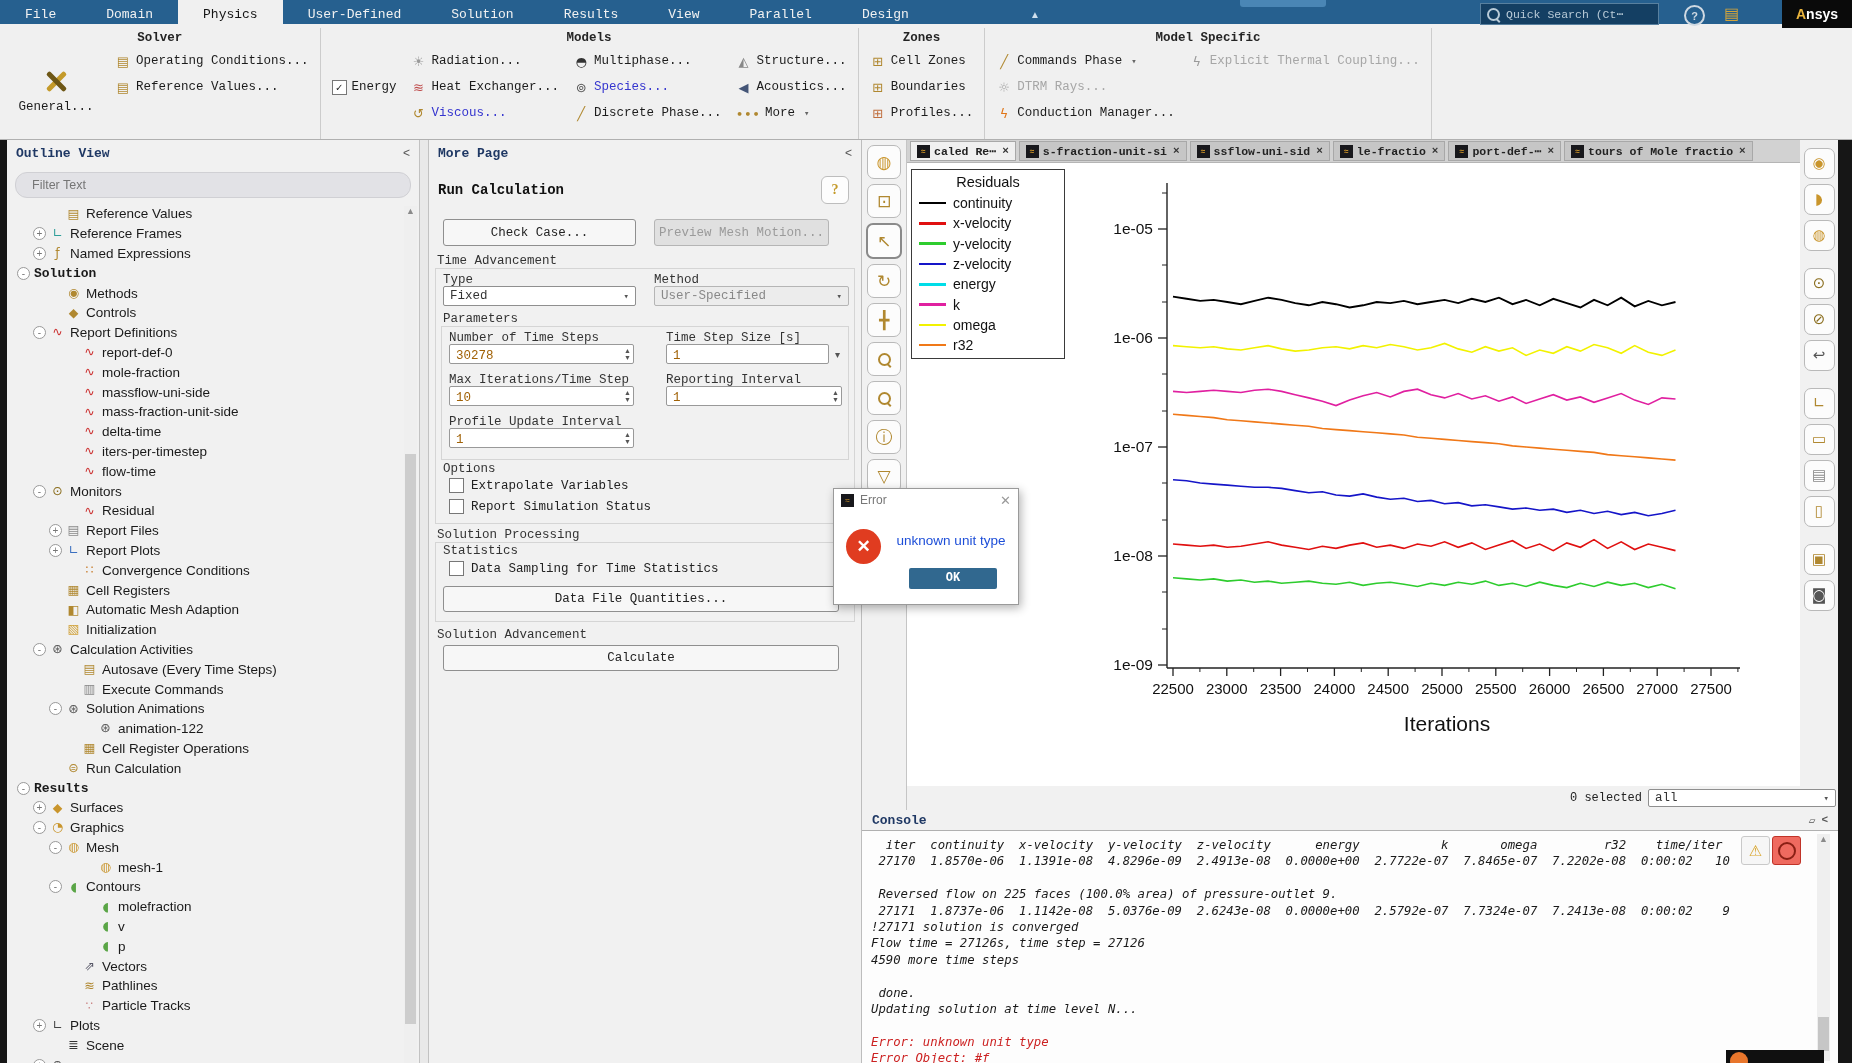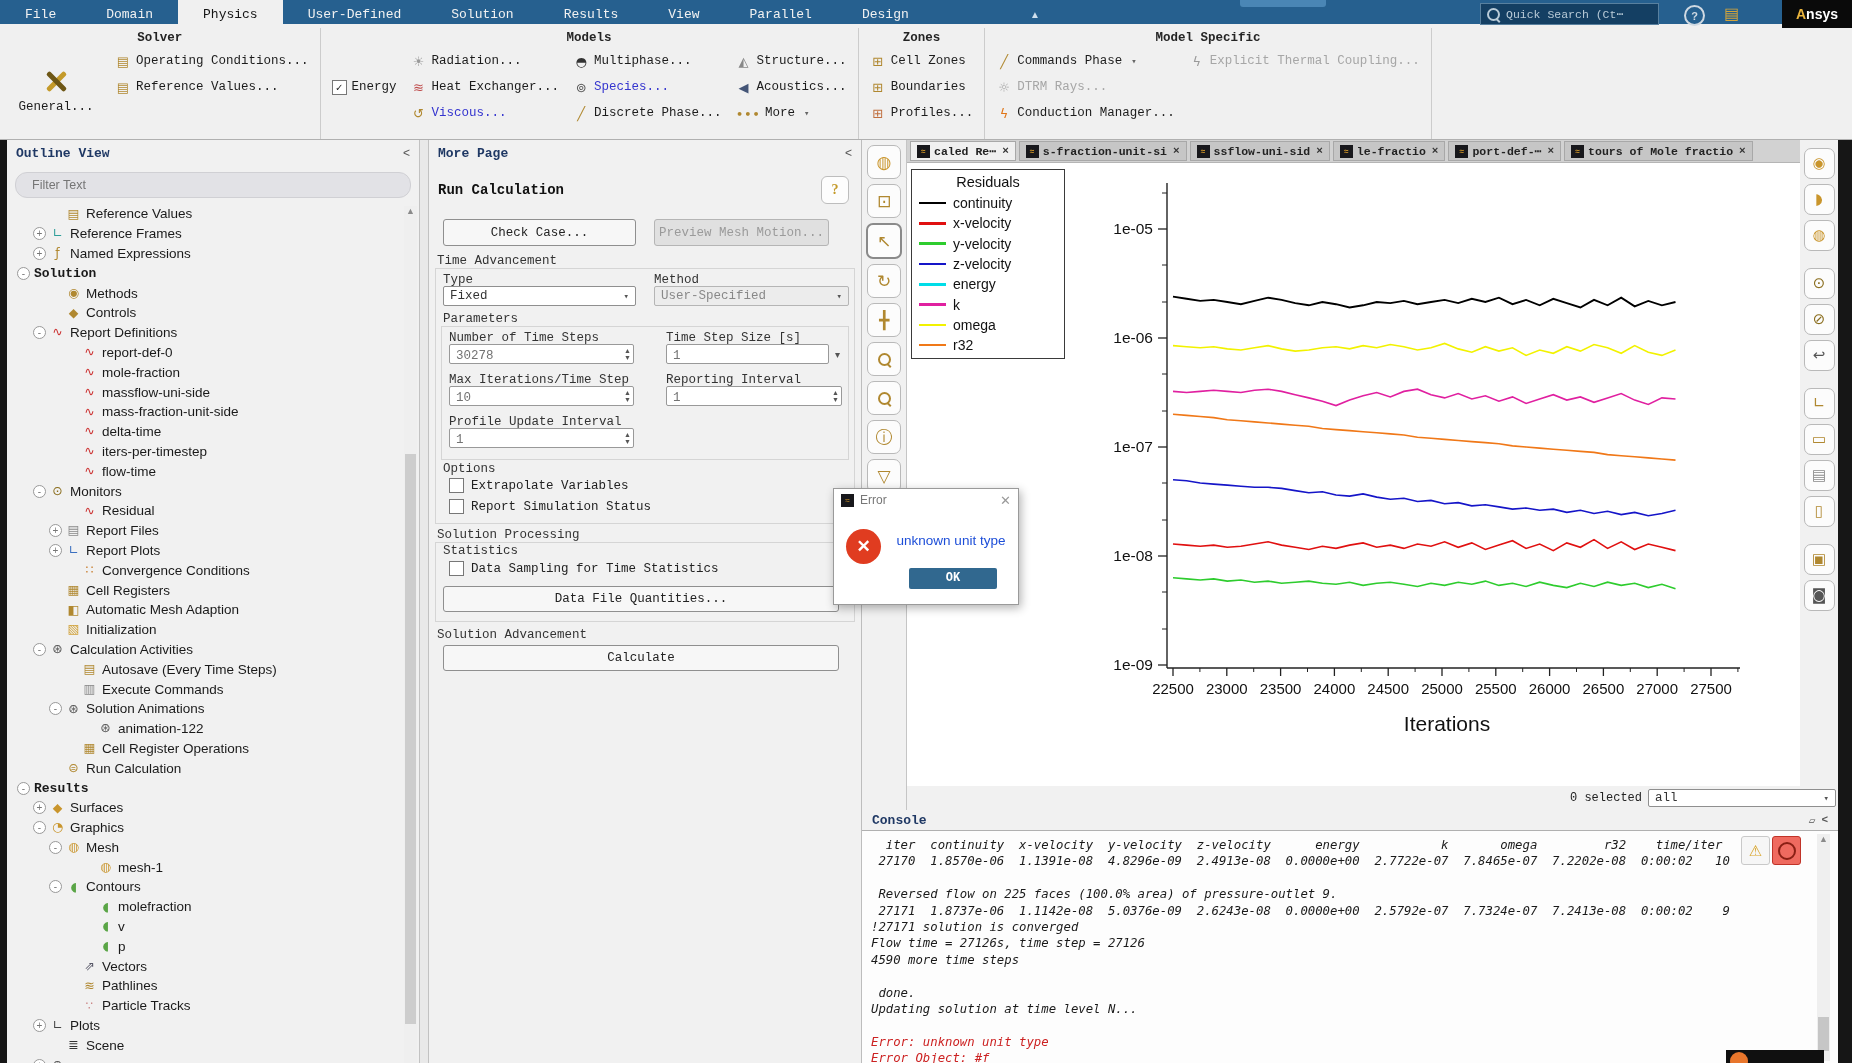--- a/index.html
+++ b/index.html
@@ -73,21 +73,21 @@
   .btn{background:#f7f7f7;border:1px solid #8f8f8f;border-radius:3px;font:12.5px "Liberation Mono",monospace;color:#222;
        display:flex;align-items:center;justify-content:center;box-sizing:border-box;}
   .btn.disabled{background:#e0e0e0;color:#9a9a9a;border-color:#b5b5b5;}
   .sect{font:12.5px "Liberation Mono",monospace;color:#333;}
   .frame{border:1px solid #d5d5d5;position:absolute;}
   .ddown{background:#fff;border:1px solid #8f8f8f;border-radius:2px;display:flex;align-items:center;
          font:12.5px "Liberation Mono",monospace;color:#333;padding:0 6px;box-sizing:border-box;}
   .ddown .dar{margin-left:auto;color:#555;font-size:9px;}
   .ddown.disabled{background:#ececec;color:#888;border-color:#b5b5b5;}
   .inp{position:relative;background:#fff;border:1px solid #999;border-radius:2px;box-sizing:border-box;}
-  .inp input{border:none;outline:none;background:transparent;font:12.5px "Liberation Mono",monospace;color:#737373;
+  .inp input{border:none;outline:none;background:transparent;font:12.5px "Liberation Mono",monospace;color:#a16207;
              width:100%;height:100%;padding:0 14px 0 6px;box-sizing:border-box;}
   .spin{position:absolute;right:2px;top:1px;bottom:1px;display:flex;flex-direction:column;justify-content:center;color:#555;font-size:7px;line-height:7px;}
   .cbrow{display:flex;align-items:center;gap:7px;font:12.5px "Liberation Mono",monospace;color:#222;}
   .exdar{position:absolute;color:#555;font-size:10px;}
   
   .gtb{position:absolute;left:862px;top:140px;width:45px;height:670px;background:#f1f1f1;border-right:1px solid #c5c5c5;
        display:flex;flex-direction:column;align-items:center;padding-top:5px;gap:5px;box-sizing:border-box;}
   .gbtn{width:32px;height:32px;border:1px solid #b9b9b9;border-radius:7px;background:#fcfcfc;display:flex;align-items:center;
         justify-content:center;flex:none;}
   .gbtn .tico{font-size:17px;}

